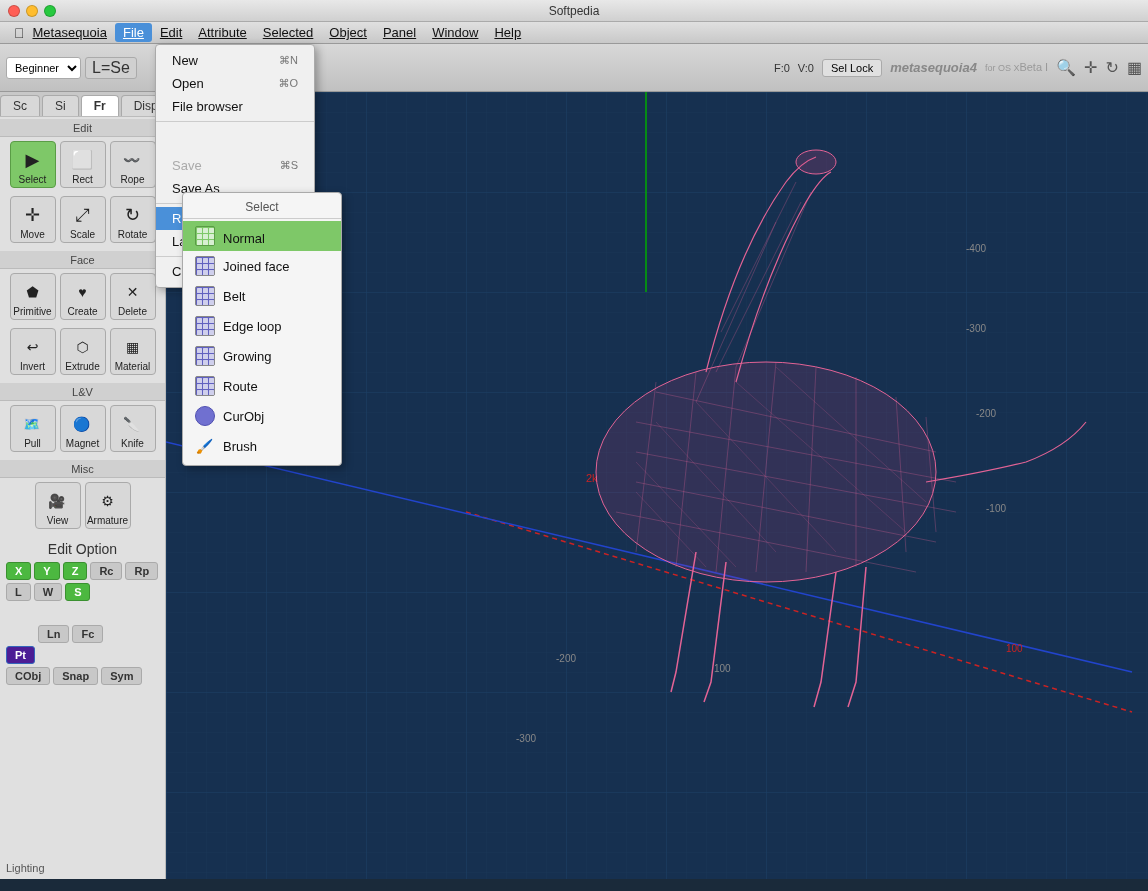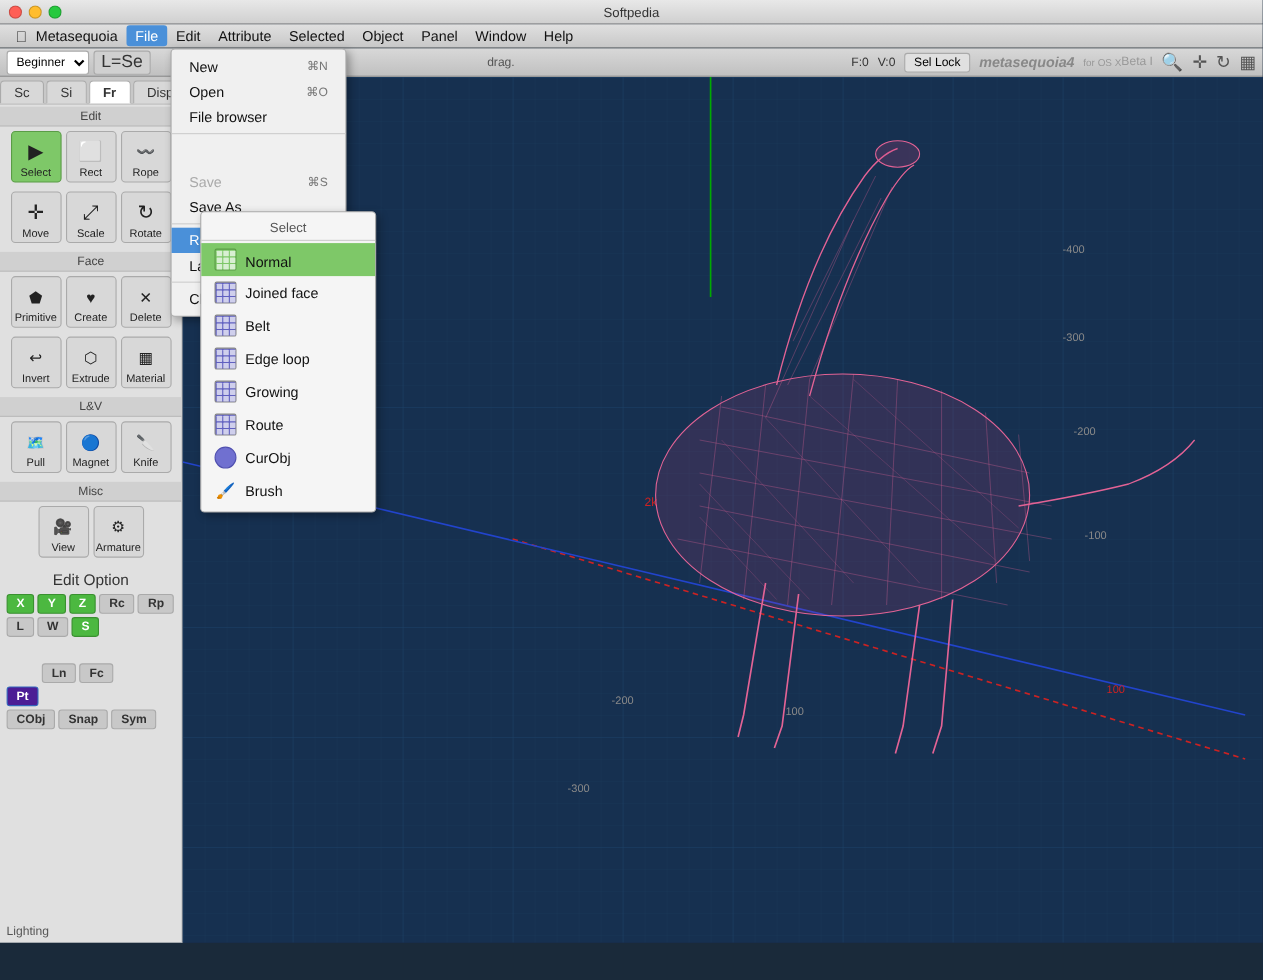--- a/index.html
+++ b/index.html
@@ -58,33 +58,34 @@
       align-items: center;
       border-bottom: 1px solid #999;
       padding: 0 4px;
     }
     .menu-item {
       padding: 2px 8px;
       font-size: 13px;
       color: #111;
       cursor: pointer;
       border-radius: 3px;
+      text-decoration: underline;
     }
     .menu-item:hover, .menu-item.active {
       background: #4a90d9;
       color: white;
     }
     .menu-item.active {
       background: #4a90d9;
       color: white;
     }
 
     
     .toolbar-row {
-      height: 26px;
+      height: 48px;
       background: linear-gradient(to bottom, #d8d8d8, #c0c0c0);
       display: flex;
       align-items: center;
       border-bottom: 1px solid #999;
       padding: 0 6px;
       gap: 4px;
     }
     .toolbar-select {
       height: 22px;
       font-size: 11px;
@@ -424,21 +425,20 @@
   <span class="menu-item">Panel</span>
   <span class="menu-item">Window</span>
   <span class="menu-item">Help</span>
 </div>
 
 <div class="toolbar-row">
   <select class="toolbar-select">
     <option>Beginner</option>
   </select>
   <span class="toolbar-tag">L=Se</span>
-  <span class="toolbar-drag-text">drag.</span>
   <div class="toolbar-right">
     <span class="toolbar-stat">F:0</span>
     <span class="toolbar-stat">V:0</span>
     <button class="sel-lock-btn">Sel Lock</button>
     <span class="meta4-logo" style="font-size:13px;color:#888;font-style:italic;">metasequoia4</span>
     <div style="display:flex;line-height:1.1;align-items:flex-end;">
       <span style="font-size:9px;color:#999;">for OS X</span>
       <span style="font-size:11px;color:#999;">Beta I</span>
     </div>
 

